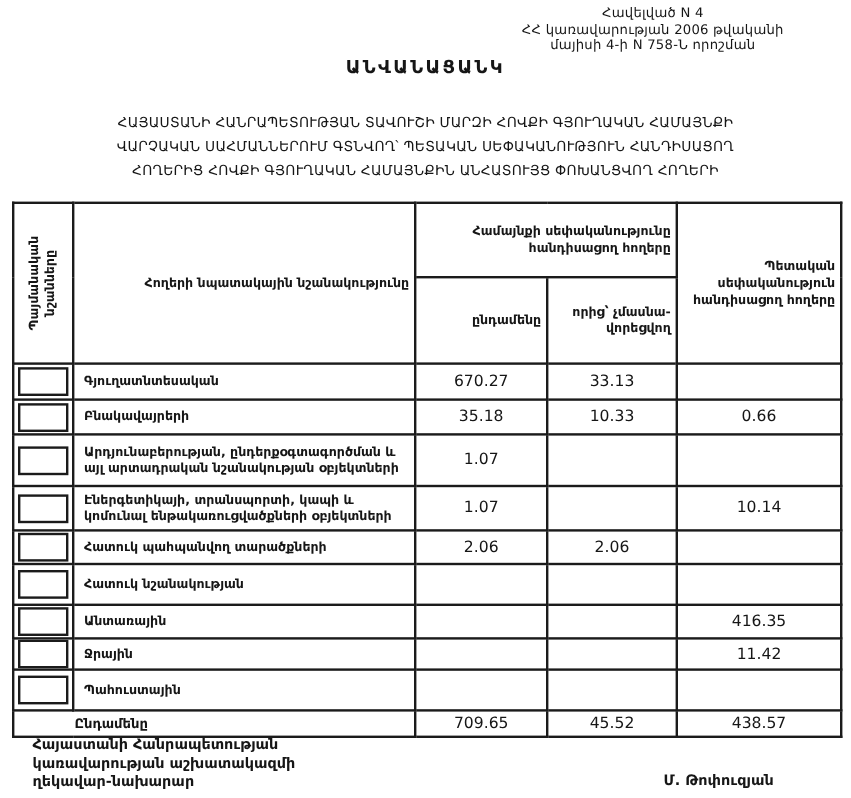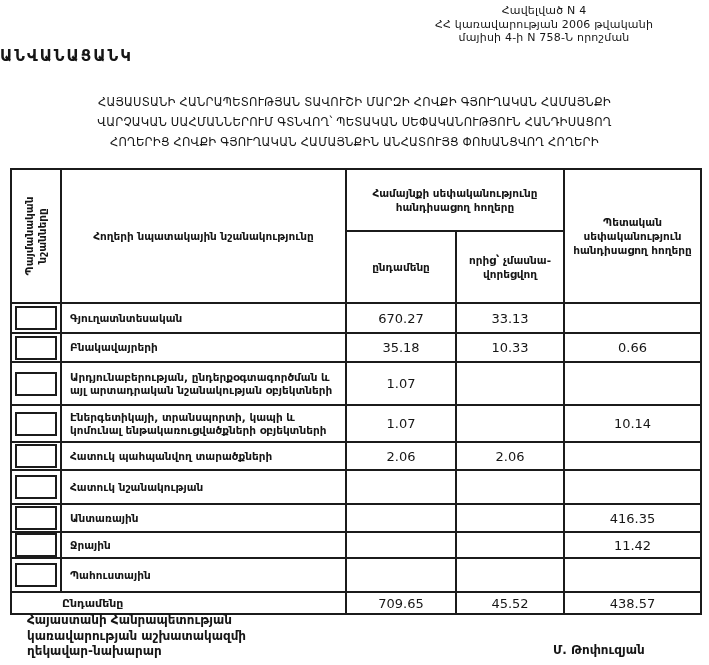--- a/index.html
+++ b/index.html
@@ -16,21 +16,21 @@
   
   .annex {
     position: absolute; left: 385px; top: 4px; width: 318px;
     text-align: center; font-size: 11px; font-weight: 400; line-height: 13.5px;
     letter-spacing: 0.2px;
   }
 
   
   .title {
     position: absolute; left: 0; top: 47px; width: 100%;
-    text-align: left; font-size: 15px; font-weight: 700; letter-spacing: 2px;
+    text-align: center; font-size: 15px; font-weight: 700; letter-spacing: 2px;
   }
 
   
   .subtitle {
     position: absolute; left: 10px; top: 92px; width: 689px;
     text-align: center; font-size: 11.5px; font-weight: 400; line-height: 20px;
     letter-spacing: 0.2px;
   }
 
   
@@ -39,21 +39,21 @@
     border-collapse: collapse; table-layout: fixed;
     width: 690px;
   }
   table.land td {
     border: 2px solid #1b1b1b;
     padding: 0;
     vertical-align: middle;
     overflow: hidden;
   }
   .th {
-    font-size: 10.5px; font-weight: 700; text-align: center;
+    font-size: 10.5px; font-weight: 700; text-align: right;
     line-height: 14px; padding: 16px 4px !important;
   }
   .pre { white-space: pre-line; }
   .symcell { position: relative; }
   .vert {
     position: absolute; left: 50%; top: 50%;
     transform: translate(-50%, -50%) rotate(-90deg);
     width: 112px; text-align: center;
     font-size: 10.5px; font-weight: 700; line-height: 13px;
     white-space: pre-line;

